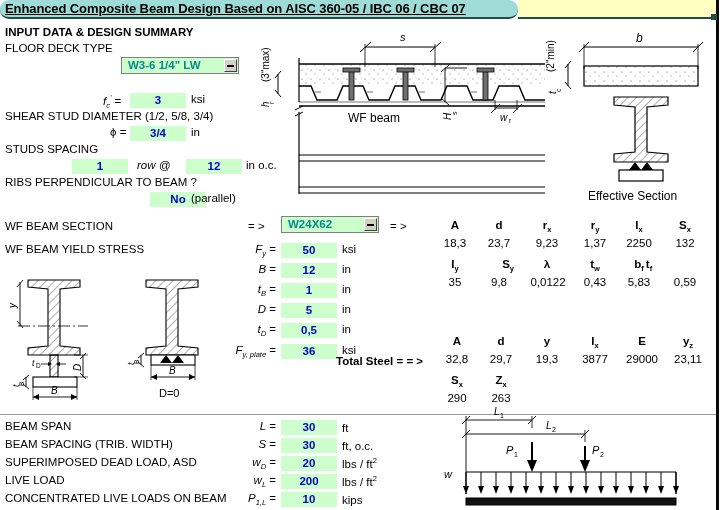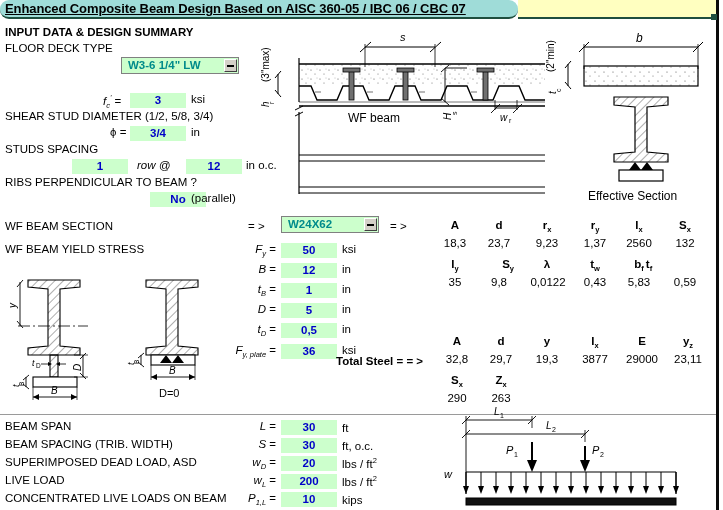--- a/index.html
+++ b/index.html
@@ -175,21 +175,21 @@
       <span>r</span><sub>y</sub></div>
     <div class="lbl bold ctr" style="left:622px;top:219px;width:34px;">
       <span>I</span><sub>x</sub></div>
     <div class="lbl bold ctr" style="left:668px;top:219px;width:34px;">
       <span>S</span><sub>x</sub></div>
 
     <div class="lbl ctr" style="left:440px;top:237px;width:30px;">18,3</div>
     <div class="lbl ctr" style="left:484px;top:237px;width:30px;">23,7</div>
     <div class="lbl ctr" style="left:530px;top:237px;width:34px;">9,23</div>
     <div class="lbl ctr" style="left:578px;top:237px;width:34px;">1,37</div>
-    <div class="lbl ctr" style="left:622px;top:237px;width:34px;">2560</div>
+    <div class="lbl ctr" style="left:622px;top:237px;width:34px;">2250</div>
     <div class="lbl ctr" style="left:668px;top:237px;width:34px;">132</div>
 
     <div class="lbl bold ctr" style="left:440px;top:258px;width:30px;">
       <span>I</span><sub>y</sub></div>
     <div class="lbl bold ctr" style="left:484px;top:258px;width:30px;text-align:right;">
       <span>S</span><sub>y</sub></div>
     <div class="lbl bold ctr" style="left:530px;top:258px;width:34px;">
       <span>λ</span><sub></sub></div>
     <div class="lbl bold ctr" style="left:578px;top:258px;width:34px;">
       <span>t</span><sub>w</sub></div>

